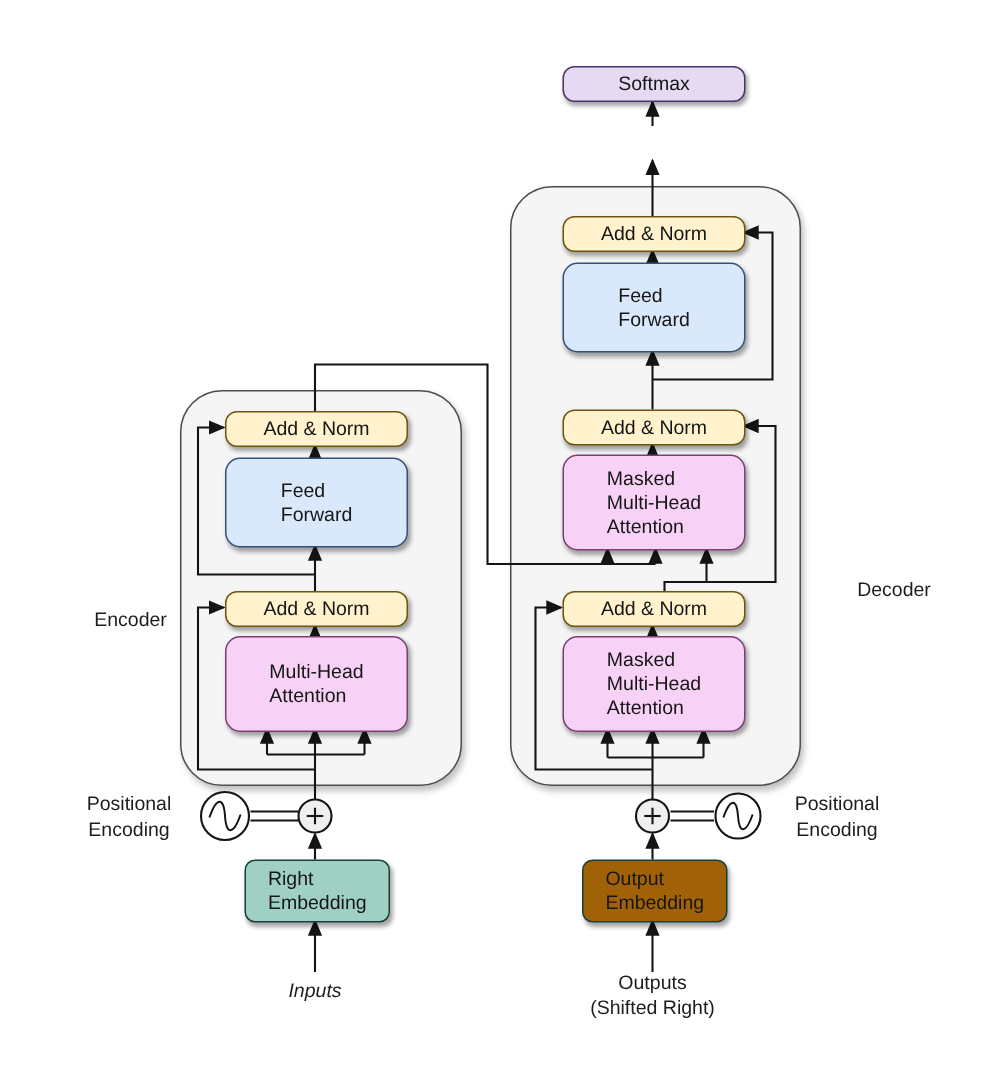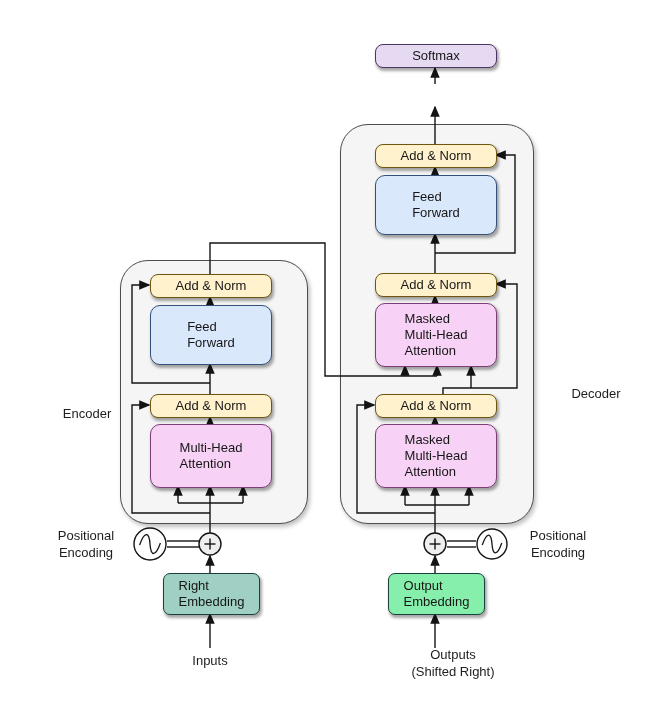--- a/index.html
+++ b/index.html
@@ -100,24 +100,24 @@
 Multi-Head
 Attention</div>
     <div class="node" style="left: 150px; top: 274px; width: 120px; height: 22px; border-radius: 8px; background: rgb(255, 242, 204); border-color: rgb(110, 85, 16);">Add &amp; Norm</div>
     <div class="node" style="left: 150px; top: 305px; width: 120px; height: 58px; border-radius: 10px; background: rgb(218, 232, 252); border-color: rgb(51, 81, 122);">Feed
 Forward</div>
     <div class="node" style="left: 150px; top: 394px; width: 120px; height: 22px; border-radius: 8px; background: rgb(255, 242, 204); border-color: rgb(110, 85, 16);">Add &amp; Norm</div>
     <div class="node" style="left: 150px; top: 424px; width: 120px; height: 62px; border-radius: 10px; background: rgb(248, 209, 246); border-color: rgb(124, 63, 117);">Multi-Head
 Attention</div>
     <div class="node" style="left: 163px; top: 573px; width: 95px; height: 40px; border-radius: 7px; background: rgb(159, 208, 195); border-color: rgb(23, 66, 59);">Right
 Embedding</div>
-    <div class="node" style="left: 388px; top: 573px; width: 95px; height: 40px; border-radius: 7px; background: #86efac; border-color: rgb(23, 66, 59);">Output
+    <div class="node" style="left: 388px; top: 573px; width: 95px; height: 40px; border-radius: 7px; background: #a16207; border-color: rgb(23, 66, 59);">Output
 Embedding</div>
     <div class="float-label" style="left: 87px; top: 394px; margin-top: 20px;">Encoder</div>
     <div class="float-label" style="left: 596px; top: 394px;">Decoder</div>
     <div class="float-label" style="left: 86px; top: 545px;">Positional
 Encoding</div>
     <div class="float-label" style="left: 558px; top: 545px;">Positional
 Encoding</div>
-    <div class="float-label" style="left: 210px; top: 661px;">Inputs</div>
-    <div class="float-label" style="left: 435px; top: 664px; margin-left: 18px;">Outputs
+    <div class="float-label" style="left: 210px; top: 661px; font-style: italic;">Inputs</div>
+    <div class="float-label" style="left: 435px; top: 664px;">Outputs
 (Shifted Right)</div>
   </div>
 
 </body></html>

